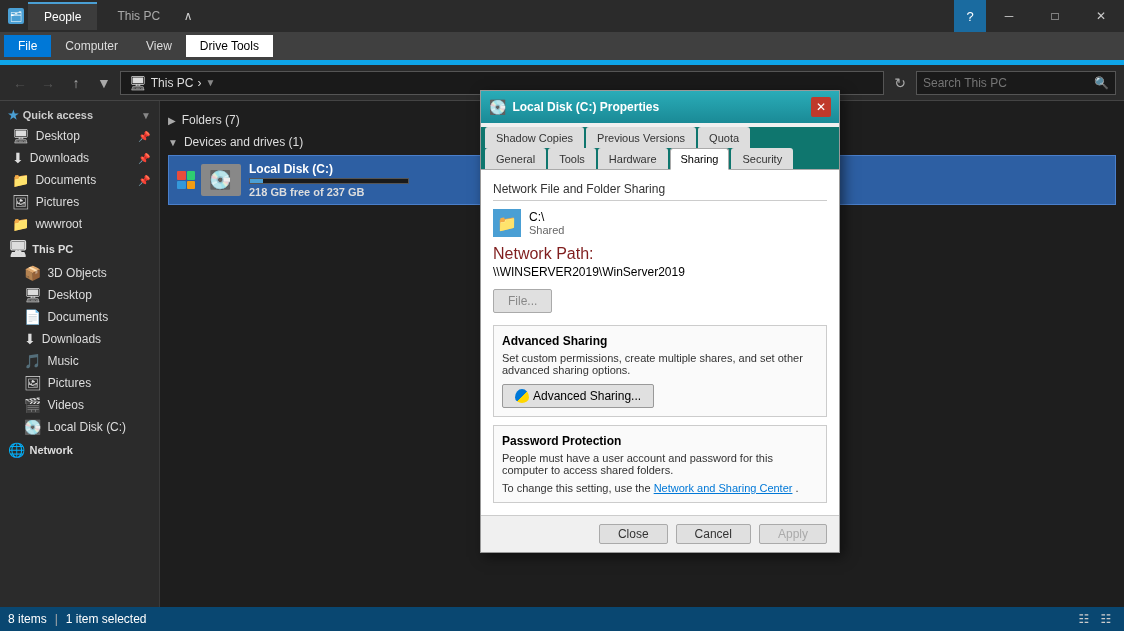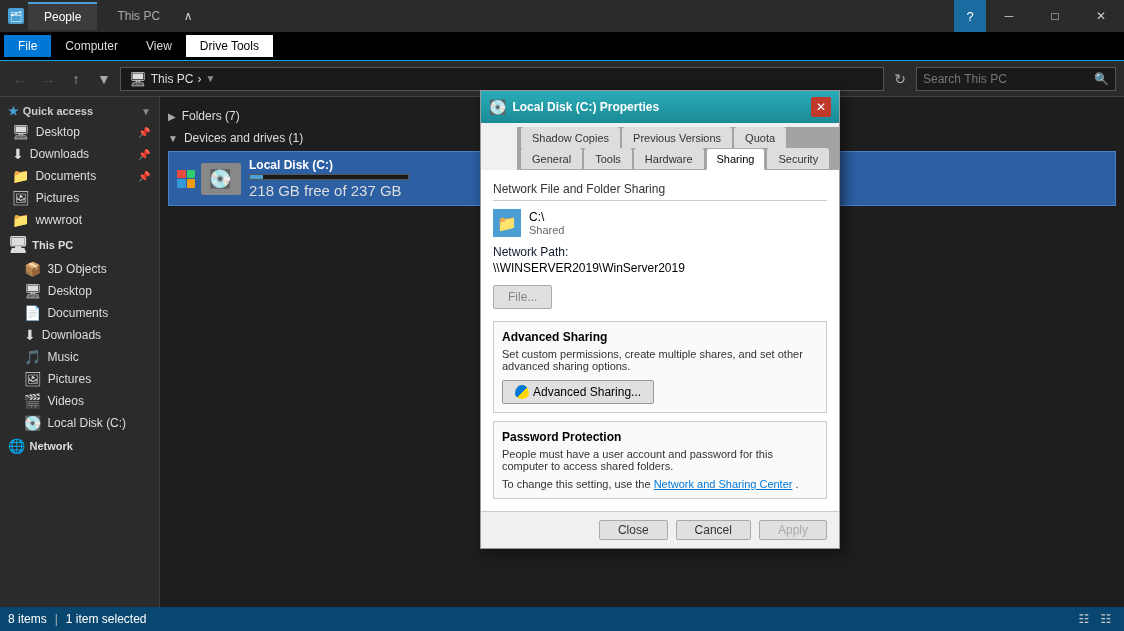--- a/index.html
+++ b/index.html
@@ -74,22 +74,22 @@
     .expand-btn {
       width: 24px;
       height: 32px;
       display: flex; align-items: center; justify-content: center;
       color: #ccc;
       cursor: pointer;
     }
 
     
     .ribbon {
-      background: #000000;
-      border-bottom: 1px solid #0ea5e9;
+      background: #404040;
+      border-bottom: 5px solid #0ea5e9;
     }
     .ribbon-tabs {
       display: flex;
       align-items: center;
       height: 28px;
       padding-left: 4px;
     }
     .ribbon-tab {
       padding: 4px 14px;
       font-size: 12px;
@@ -266,21 +266,21 @@
       height: 6px;
       background: #1a1a1a;
       border: 1px solid #555;
       margin: 2px 0;
       width: 160px;
     }
     .progress-bar-fill {
       height: 100%;
       background: #4a9fd4;
     }
-    .device-size { font-size: 15px; color: #ddd; }
+    .device-size { font-size: 11px; color: #ddd; font-weight: bold; }
 
     
     .status-bar {
       height: 24px;
       background: #094771;
       display: flex;
       align-items: center;
       padding: 0 8px;
       gap: 8px;
       font-size: 12px;
@@ -343,23 +343,22 @@
       border: none;
       color: #fff;
       cursor: pointer;
       display: flex; align-items: center; justify-content: center;
       font-size: 12px;
       border-radius: 2px;
     }
 
     
     .modal-tabs {
-      background: #a3a3a3;
+      background: #0f766e;
       border-bottom: 1px solid #aaa;
-      margin-left: 36px;
     }
     .modal-tab-row {
       display: flex;
       padding: 0 4px;
       margin-top: 4px;
     }
     .modal-tab-row-2 {
       display: flex;
       padding: 0 4px;
     }
@@ -405,21 +404,21 @@
     }
     .share-icon {
       width: 28px; height: 28px;
       background: #4a9fd4;
       display: flex; align-items: center; justify-content: center;
       font-size: 16px;
       color: #fff;
     }
     .share-text .share-path { font-size: 12px; color: #000; }
     .share-text .share-status { font-size: 11px; color: #666; }
-    .network-path-label { font-size: 12px; color: #0f172a; margin-bottom: 2px; }
+    .network-path-label { font-size: 16px; color: #7f1d1d; margin-bottom: 2px; }
     .network-path-value { font-size: 12px; color: #000; margin-bottom: 10px; }
     .share-btn {
       padding: 4px 14px;
       background: #e0e0e0;
       border: 1px solid #aaa;
       cursor: pointer;
       font-size: 12px;
       color: #888;
       border-radius: 2px;
       margin-bottom: 12px;

